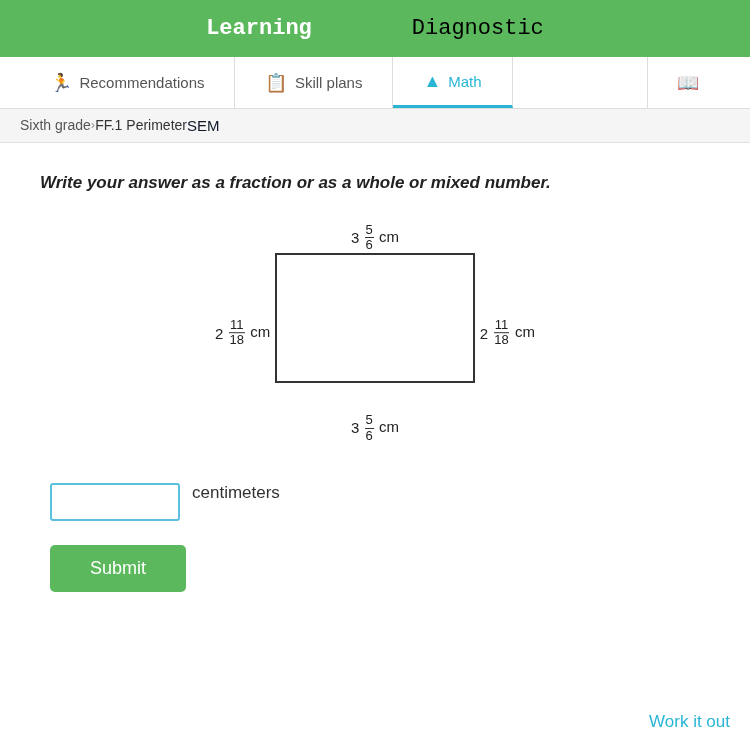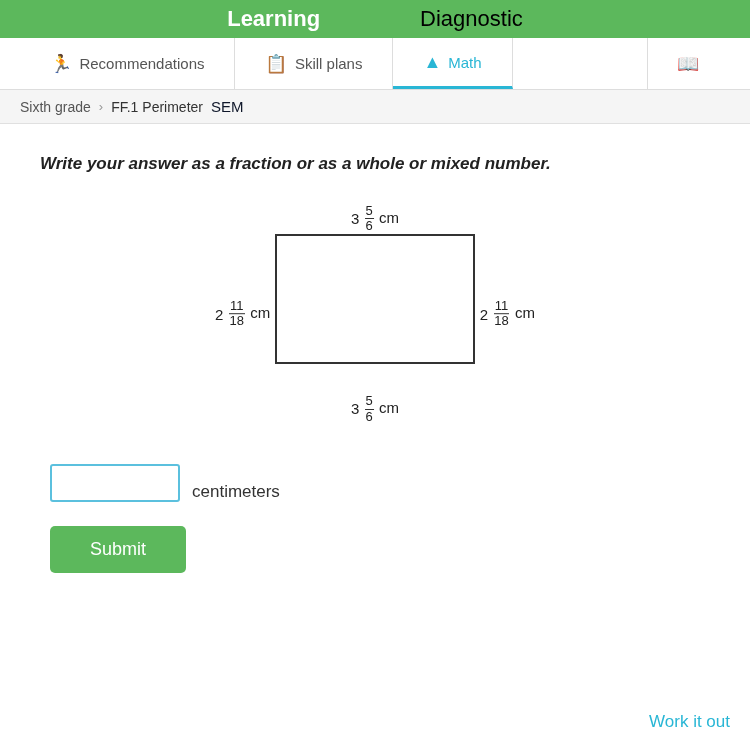--- a/index.html
+++ b/index.html
@@ -4,22 +4,23 @@
   <style>
     * { box-sizing: border-box; margin: 0; padding: 0; }
     body { font-family: 'Segoe UI', Arial, sans-serif; background: #fff; width: 750px; min-height: 750px; overflow-x: hidden; }
 
     
     .top-nav {
       background: #5cb85c;
       display: flex;
       align-items: center;
       justify-content: center;
-      height: 38px;
+      height: 57px;
       gap: 80px;
+      font-family: Liberation Mono, monospace;
     }
     .top-nav a {
       color: #000000;
       text-decoration: none;
       font-size: 22px;
       font-weight: 400;
       padding: 0 10px;
     }
     .top-nav a.active {
       color: #fff;
@@ -61,22 +62,21 @@
       font-size: 18px;
     }
 
     
     .breadcrumb {
       background: #f5f5f5;
       padding: 8px 20px;
       font-size: 14px;
       color: #555;
       display: flex;
-      align-items: center;
-      gap: 8px;
+      align-items: flex-start;
       border-bottom: 1px solid #e0e0e0;
     }
     .breadcrumb .crumb-link {
       color: #555;
     }
     .breadcrumb .crumb-current {
       font-weight: 400;
       color: #333;
     }
     .breadcrumb .crumb-sem {
@@ -174,21 +174,21 @@
       font-size: 13px;
       line-height: 1.1;
       margin: 0 1px;
     }
     .frac .frac-num { border-bottom: 1px solid #333; padding: 0 1px; font-size: 13px; }
     .frac .frac-den { padding: 0 1px; font-size: 13px; }
 
     
     .answer-area {
       display: flex;
-      align-items: flex-end;
+      align-items: flex-start;
       gap: 12px;
       margin-bottom: 24px;
       padding-left: 10px;
     }
     .answer-input {
       width: 130px;
       height: 38px;
       border: 2px solid #5bc0de;
       border-radius: 3px;
       font-size: 16px;

